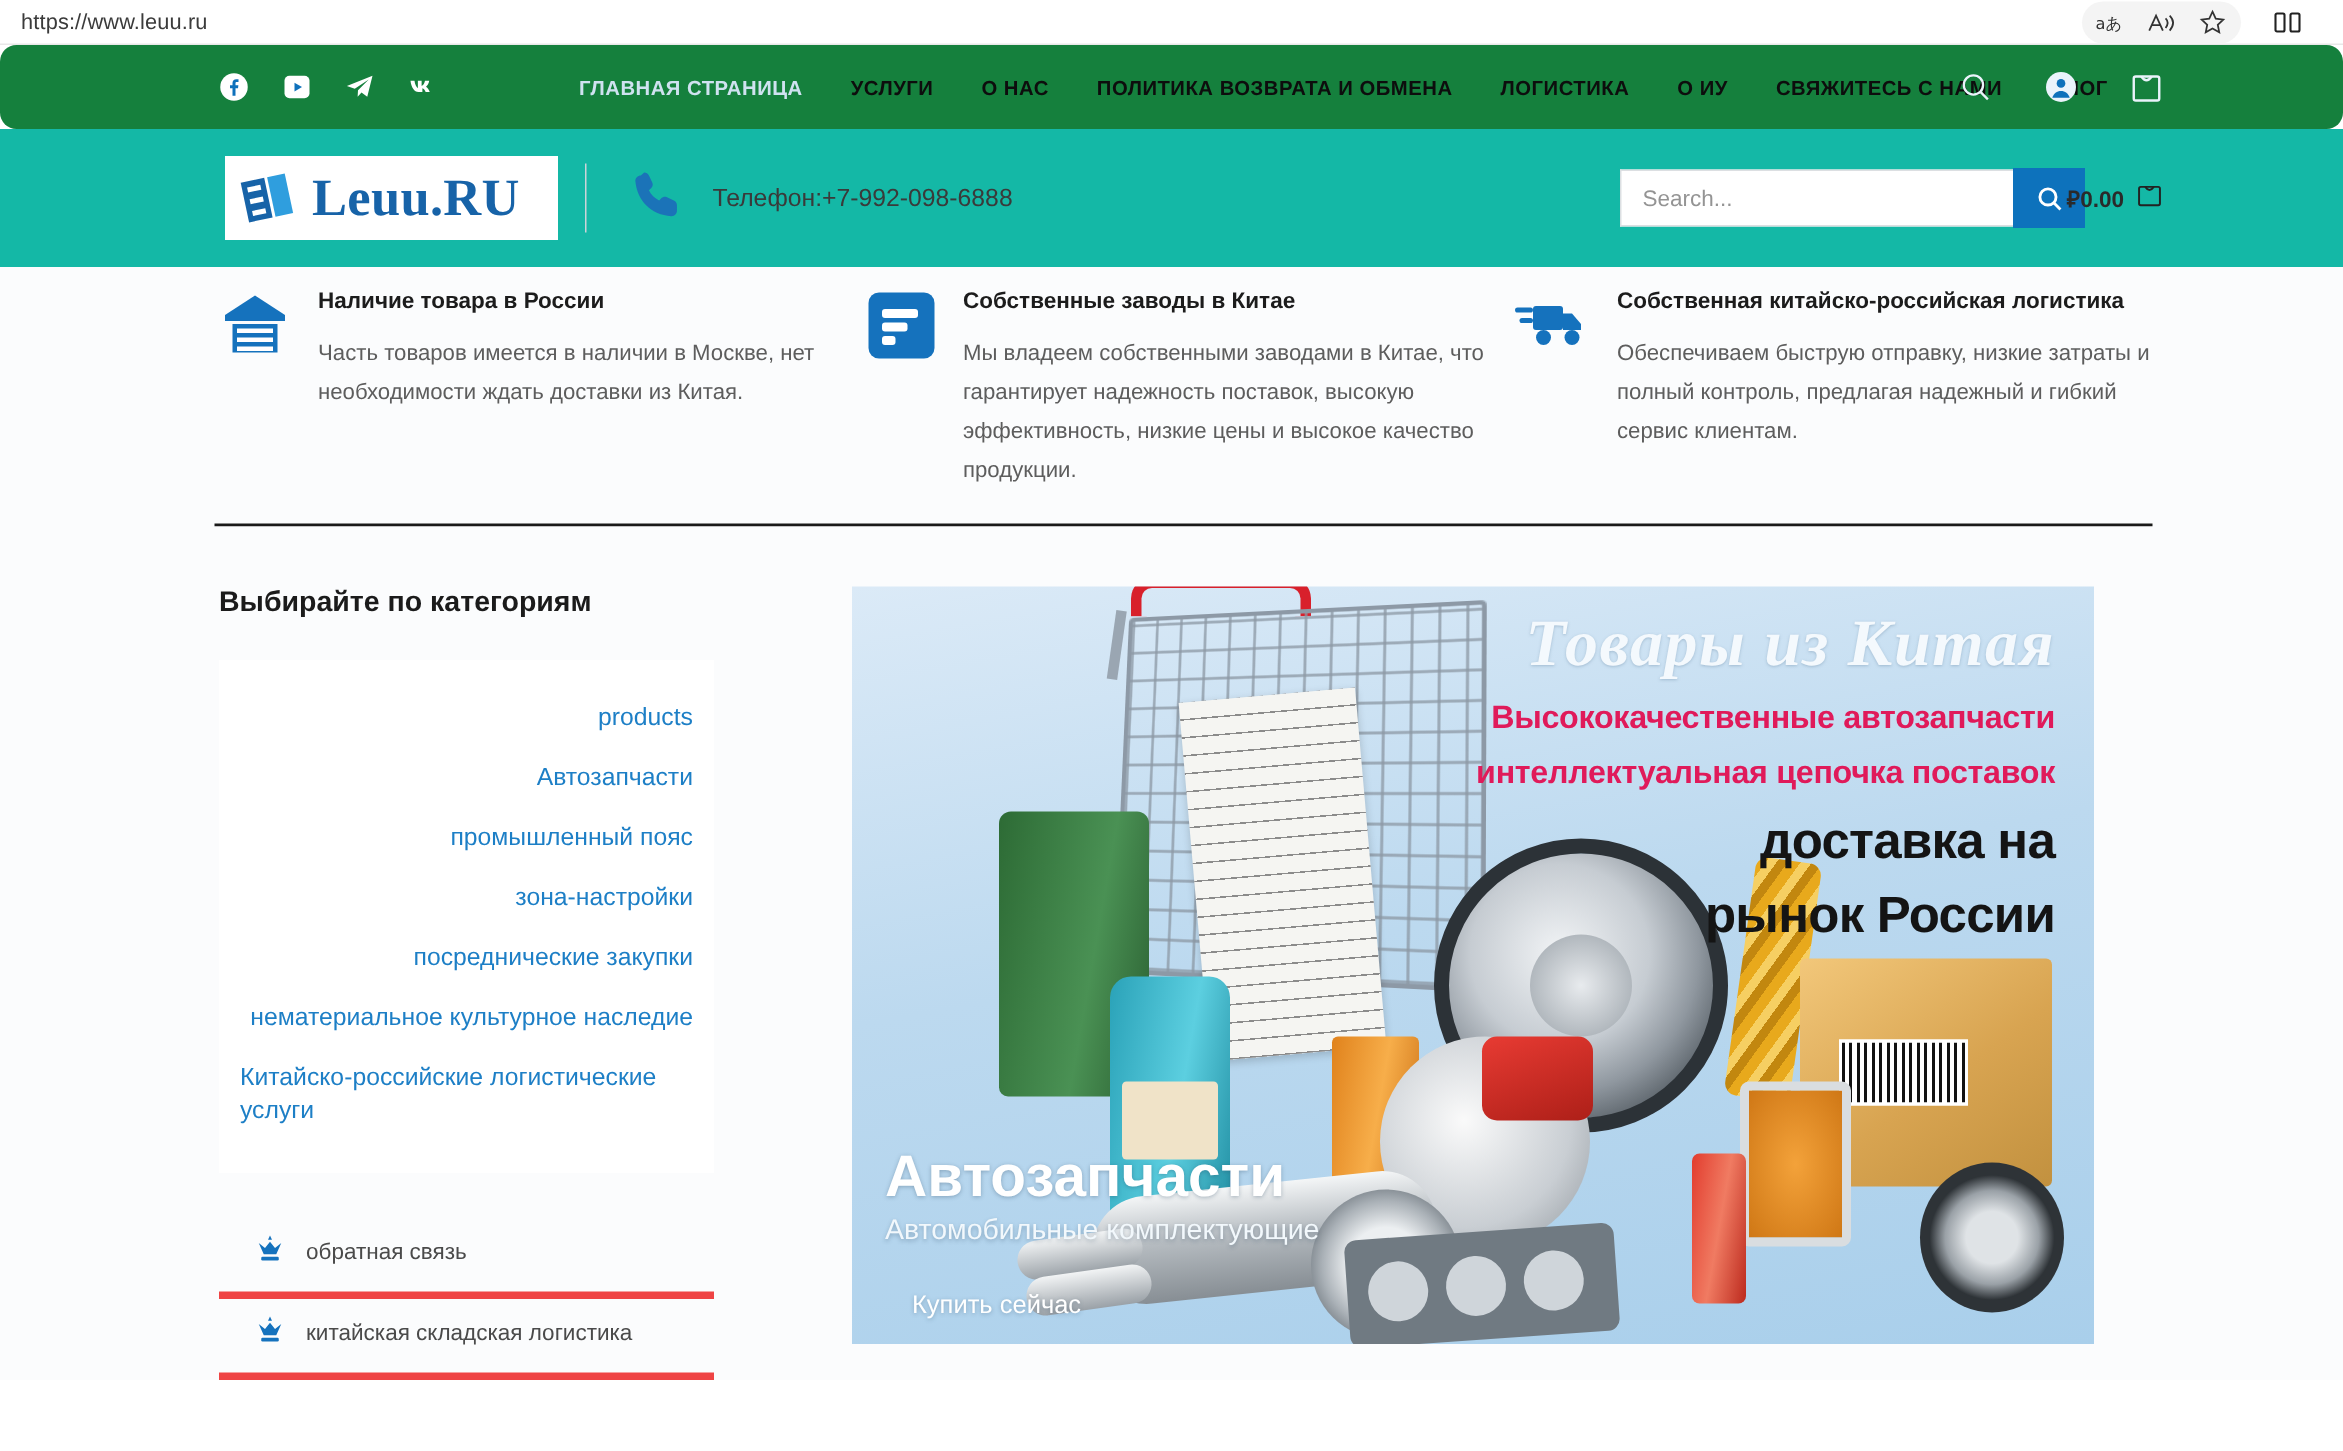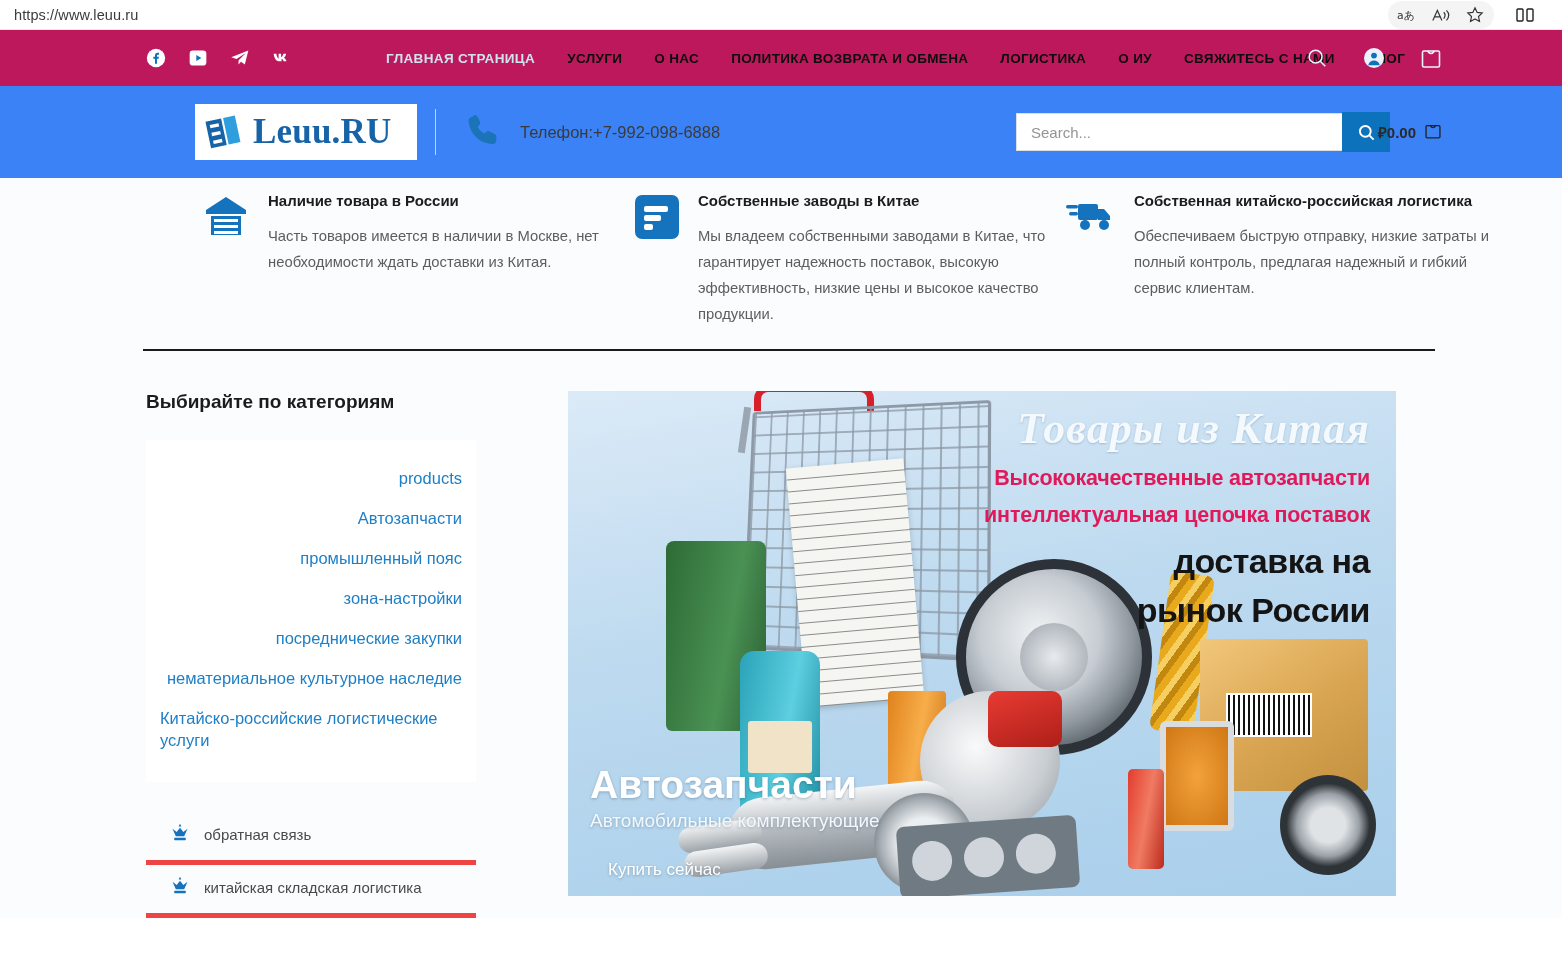--- a/index.html
+++ b/index.html
@@ -46,25 +46,26 @@
     display: flex; align-items: center;
     background: #f4f4f4;
     border-radius: 14px;
     padding: 1px 2px;
     margin-right: 10px;
   }
 
   
   .topnav {
     height: 56px;
-    background: #be185d;
+    background: #15803d;
     display: flex;
     align-items: center;
     padding: 0 0 0 0;
     position: relative;
+    border-radius: 11px;
   }
   .social {
     display: flex;
     align-items: center;
     gap: 22px;
     margin-left: 146px;
   }
   .social-ico {
     width: 20px; height: 20px;
     display: flex; align-items: center; justify-content: center;
@@ -95,22 +96,21 @@
   }
   .nav-ico { color: #eaf3fb; display: flex; align-items: center; }
 
   
   .page { background: #fbfcfd; }
   .header {
     height: 92px;
     display: flex;
     align-items: center;
     position: relative;
-    background: #3b82f6;
-    padding-left: 45px;
+    background: #14b8a6;
   }
   .logo-box {
     margin-left: 150px;
     width: 222px; height: 56px;
     background: #fff;
     display: flex; align-items: center;
     padding-left: 8px;
   }
   .logo-mark { width: 44px; height: 40px; margin-right: 6px; }
   .logo-text {
@@ -124,21 +124,21 @@
   .phone-wrap { display: flex; align-items: center; margin-left: 28px; }
   .phone-ico { color: #1b73b8; margin-right: 18px; }
   .phone-text { font-size: 16.5px; color: #3a3a3a; }
 
   .search-wrap {
     position: absolute;
     right: 172px;
     display: flex; align-items: center;
   }
   .search-input {
-    width: 326px; height: 38px;
+    width: 262px; height: 38px;
     border: 1px solid #dcdfe2;
     border-right: none;
     padding: 0 14px;
     font-size: 15px;
     color: #6b6b6b;
     outline: none;
     background: #fff;
     font-family: "Liberation Sans", sans-serif;
   }
   .search-input::placeholder { color: #949494; }
@@ -153,23 +153,22 @@
   .cart-wrap {
     position: absolute;
     right: 120px;
     display: flex; align-items: center; gap: 8px; font-weight: bold;
   }
   .cart-amount { font-size: 15px; color: #2a2a2a; }
 
   
   .features {
     display: flex;
-    padding: 14px 0 0 13px;
+    padding: 14px 0 0 0;
     background: #fbfcfd;
-    margin-left: 43px;
   }
   .feature {
     display: flex;
     align-items: flex-start;
   }
   .f1 { margin-left: 146px; width: 400px; }
   .f2 { margin-left: 32px; width: 420px; }
   .f3 { margin-left: 12px; width: 430px; }
   .feature-ico { margin-right: 18px; flex: 0 0 auto; padding-top: 2px; }
   .feature-title {

